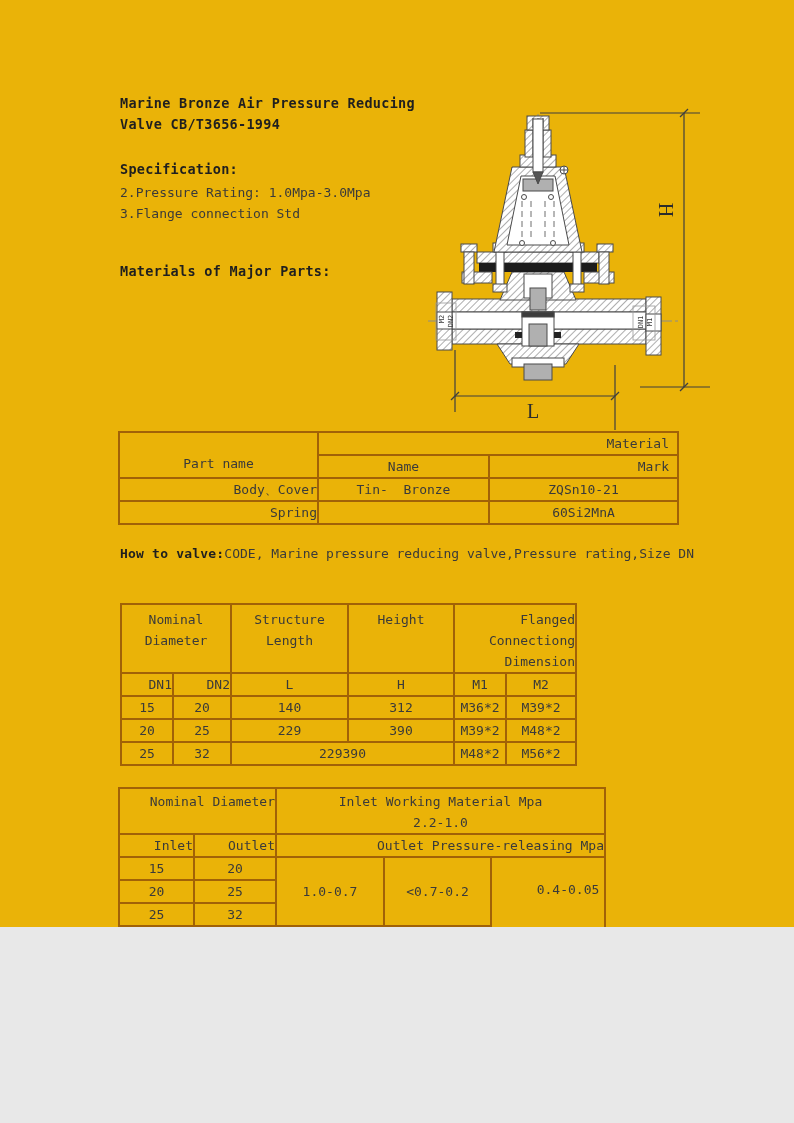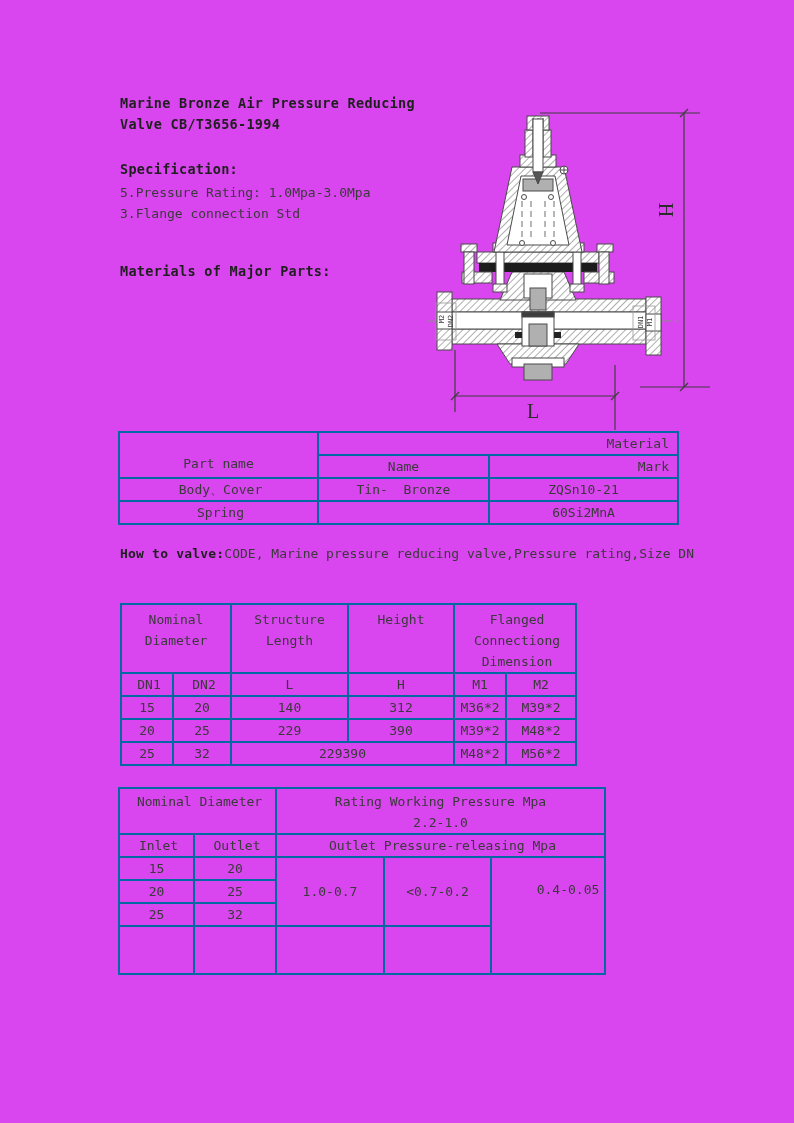--- a/index.html
+++ b/index.html
@@ -1,37 +1,37 @@
 <!DOCTYPE html>
 <html><head>
 <meta charset="utf-8">
 <style>
   * { margin:0; padding:0; box-sizing:border-box; }
   html,body { background:#e8e8e8; }
   .page {
-    position:relative; width:794px; height:1123px; background:#d946ef;
+    position:relative; width:794px; height:927px; background:#eab308;
     margin:0 auto; overflow:hidden;
     font-family:"DejaVu Sans Mono", monospace; color:#303030;
   }
   .abs { position:absolute; }
   .h-bold { font-weight:bold; font-size:13.5px; letter-spacing:.3px; color:#1f1f1f; }
   .body-text { font-size:13px; line-height:21px; color:#3a3a3a; }
   .title-block { top:93px; left:120px; }
   .title-line { font-weight:bold; font-size:13.5px; line-height:21px; letter-spacing:.3px; color:#1f1f1f; }
   .spec-heading { top:161px; left:120px; }
   .spec-list { top:182px; left:120px; }
   .materials-heading { top:263px; left:120px; }
   .order-block { top:543px; left:120px; width:590px; font-size:13px; line-height:21px; color:#3a3a3a; }
   .order-block b { color:#1f1f1f; letter-spacing:.2px; }
 
   table { border-collapse:collapse; table-layout:fixed; position:absolute; }
-  td { border:2px solid #0369a1; font-size:13px; color:#3a3a3a; padding:0; overflow:hidden;
+  td { border:2px solid #a16207; font-size:13px; color:#3a3a3a; padding:0; overflow:hidden;
        vertical-align:middle; line-height:21px; }
   .tc { text-align:center;border-radius:15px; }
-  .tl { text-align:center; padding-left:4px; }
+  .tl { text-align:right; padding-left:4px; }
   .tr-al { text-align:right; padding-right:8px; }
 
   
   .t1 { left:118px; top:431px; width:559px; }
   .t1 td { height:23px; }
   .t1 .part-head { vertical-align:middle; padding-top:16px; }
 
   
   .t2 { left:120px; top:603px; width:455px; }
   .t2 .hrow1 td { height:67px; vertical-align:top; padding-top:4px; line-height:21px; }
@@ -54,21 +54,21 @@
 
 <div class="page">
 
   <div class="abs title-block">
     <div class="title-line">Marine Bronze Air Pressure Reducing</div>
     <div class="title-line">Valve CB/T3656-1994</div>
   </div>
 
   <div class="abs spec-heading h-bold">Specification:</div>
   <div class="abs spec-list body-text">
-    <div>5.Pressure Rating: 1.0Mpa-3.0Mpa</div>
+    <div>2.Pressure Rating: 1.0Mpa-3.0Mpa</div>
     <div>3.Flange connection Std</div>
   </div>
 
   <div class="abs materials-heading h-bold">Materials of Major Parts:</div>
 
   <svg class="abs" style="left:418px; top:95px;" width="322" height="345" viewBox="418 95 322 345">
     <defs>
       <pattern id="h1" patternUnits="userSpaceOnUse" width="5" height="5" patternTransform="rotate(45)">
         <rect width="5" height="5" fill="#ffffff"></rect>
         <line x1="0" y1="0" x2="0" y2="5" stroke="#5d5d5d" stroke-width="1"></line>
@@ -269,21 +269,21 @@
       <col style="width:75px">
         <col style="width:82px">
         <col style="width:108px">
       <col style="width:107px">
         <col style="width:114px">
     </colgroup>
     <tbody>
         <tr class="hrow1">
       <td colspan="2" class="tl">Nominal Diameter</td>
       <td colspan="3" class="tc">
-        <div>Rating Working Pressure Mpa</div>
+        <div>Inlet Working Material Mpa</div>
         <div>2.2-1.0</div>
       </td>
     </tr>
     <tr class="hrow2">
       <td class="tl">Inlet</td>
       <td class="tl">Outlet</td>
       <td colspan="3" class="tl">Outlet Pressure-releasing Mpa</td>
     </tr>
     <tr class="drow">
       <td class="tc">15</td>

